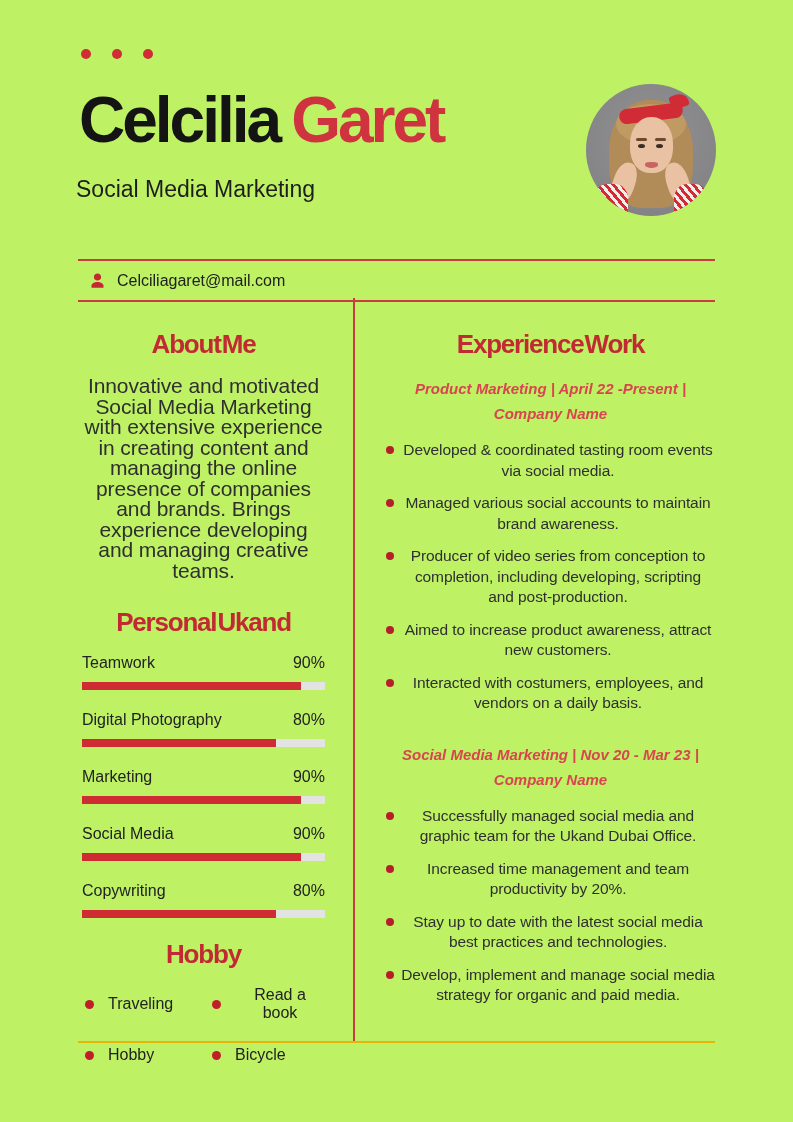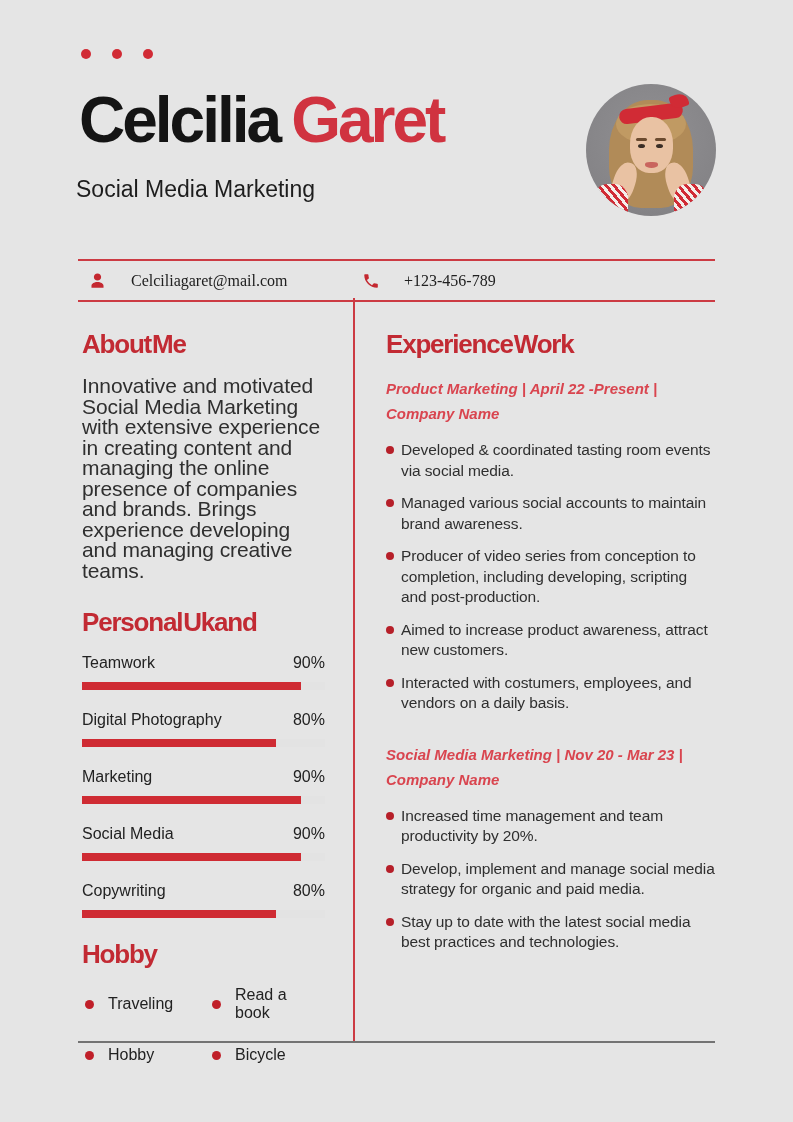--- a/index.html
+++ b/index.html
@@ -1,17 +1,17 @@
 <!DOCTYPE html>
 <html><head>
 <meta charset="utf-8">
 <style>
   html,body{margin:0;padding:0;background:#ffffff;}
   .page{
-    position:relative;width:793px;height:1122px;background:#e5e5e5;overflow:hidden;
+    position:relative;width:793px;height:1122px;background:#bef264;overflow:hidden;
     font-family:"Liberation Sans",sans-serif;color:#2e2e2e;margin:0 auto;
   }
   
   .dots{position:absolute;left:81px;top:49px;display:flex;gap:21px;}
   .dot{width:10px;height:10px;border-radius:50%;background:#d12b35;}
   
   .name{position:absolute;left:79px;top:88px;font-size:64px;font-weight:bold;
         letter-spacing:-3px;line-height:1;color:#141414;white-space:nowrap;}
   .name .last{color:#d03340;margin-left:12px;}
   .subtitle{position:absolute;left:76px;top:176px;font-size:23px;color:#1d1d1d;}
@@ -31,27 +31,27 @@
   .lips{left:59px;top:78px;width:13px;height:6px;background:#c9655e;border-radius:40% 40% 50% 50%;}
   .hand{width:22px;height:42px;background:#e9c2a3;border-radius:45%;top:78px;}
   .hand.l{left:27px;transform:rotate(18deg);}
   .hand.r{left:81px;transform:rotate(-18deg);}
   .shirt{bottom:-4px;width:34px;height:36px;border-radius:40% 40% 0 0;
          background:repeating-linear-gradient(50deg,#d12b35 0 3px,#f4eeea 3px 6px);}
   .shirt.l{left:8px;}.shirt.r{right:8px;}
   
   .contact{position:absolute;left:78px;top:259px;width:637px;height:39px;
            border-top:2px solid #cc3b43;border-bottom:2px solid #cc3b43;}
-  .c-item{position:absolute;top:0;height:100%;display:flex;align-items:center;gap:24px;
-          font-size:16px;color:#202020;font-family:Liberation Serif, serif;}
+  .c-item{position:absolute;top:0;height:100%;display:flex;align-items:center;gap:10px;
+          font-size:16px;color:#202020;}
   .c-item svg{display:block;}
   .c-email{left:10px;} .c-phone{left:284px;} .c-web{left:467px;}
   
   .columns{position:absolute;left:78px;top:298px;width:637px;height:745px;
-           border-bottom:2px solid #737373;display:flex;box-sizing:border-box;}
+           border-bottom:2px solid #eab308;display:flex;box-sizing:border-box;text-align:center;}
   .col-left{width:277px;box-sizing:border-box;border-right:2px solid #cc3b43;
             padding:31px 28px 0 4px;}
   .col-right{flex:1;box-sizing:border-box;padding:31px 0 0 31px;}
   h2.sec{font-size:26px;font-weight:bold;color:#c22a33;letter-spacing:-1.2px;
          word-spacing:-5px;margin:0 0 16px 0;}
   .about-body{font-size:21px;line-height:20.5px;letter-spacing:-0.1px;color:#2f2f2f;
               margin:0 0 26px 0;}
   
   .skills-title{margin-top:0;}
   .skill{margin-bottom:21px;}
@@ -109,28 +109,20 @@
 
   <div class="contact">
     <div class="c-item c-email">
       <span>
         <svg width="19" height="19" viewBox="0 0 24 24" fill="#c42830">
             <path d="M12 12c2.7 0 4.6-2 4.6-4.5S14.7 3 12 3 7.4 5 7.4 7.5 9.3 12 12 12zm0 2c-4.1 0-7.6 2.1-7.6 4.7V21h15.2v-2.3c0-2.6-3.5-4.7-7.6-4.7z"></path>
           </svg>
       </span>
       <span>Celciliagaret@mail.com</span>
     </div>
-    <div class="c-item c-phone">
-      <span>
-        <svg width="18" height="18" viewBox="0 0 24 24" fill="#c42830">
-            <path d="M6.6 10.8c1.5 2.9 3.8 5.2 6.7 6.7l2.2-2.2c.3-.3.7-.4 1-.2 1.1.4 2.4.6 3.6.6.6 0 1 .4 1 1V20c0 .6-.4 1-1 1C10.8 21 3 13.2 3 4c0-.6.4-1 1-1h3.6c.6 0 1 .4 1 1 0 1.3.2 2.5.6 3.6.1.4 0 .8-.2 1l-2.4 2.2z"></path>
-          </svg>
-      </span>
-      <span>+123-456-789</span>
-    </div>
   </div>
 
   <div class="columns">
 
     <div class="col-left">
       <h2 class="sec">About Me</h2>
       <p class="about-body">Innovative and motivated Social Media Marketing with extensive experience in creating content and managing the online presence of companies and brands. Brings experience developing and managing creative teams.</p>
 
       <h2 class="sec skills-title">Personal Ukand</h2>
 
@@ -214,21 +206,22 @@
         <li class="xp-item"><span class="dot-bullet"></span><span>Producer of video series from conception to completion, including developing, scripting and post-production.</span></li>
         <li class="xp-item"><span class="dot-bullet"></span><span>Aimed to increase product awareness, attract new customers.</span></li>
         <li class="xp-item"><span class="dot-bullet"></span><span>Interacted with costumers, employees, and vendors on a daily basis.</span></li>
       </ul>
 
       <p class="job-heading job2">
         <span class="jh-line">Social Media Marketing | Nov 20 - Mar 23 |</span>
         <span class="jh-line">Company Name</span>
       </p>
       <ul class="xp-list">
+        <li class="xp-item"><span class="dot-bullet"></span><span>Successfully managed social media and graphic team for the Ukand Dubai Office.</span></li>
         <li class="xp-item"><span class="dot-bullet"></span><span>Increased time management and team productivity by 20%.</span></li>
+        <li class="xp-item"><span class="dot-bullet"></span><span>Stay up to date with the latest social media best practices and technologies.</span></li>
         <li class="xp-item"><span class="dot-bullet"></span><span>Develop, implement and manage social media strategy for organic and paid media.</span></li>
-        <li class="xp-item"><span class="dot-bullet"></span><span>Stay up to date with the latest social media best practices and technologies.</span></li>
       </ul>
     </div>
 
   </div>
 
 </div>
 
 </body></html>

